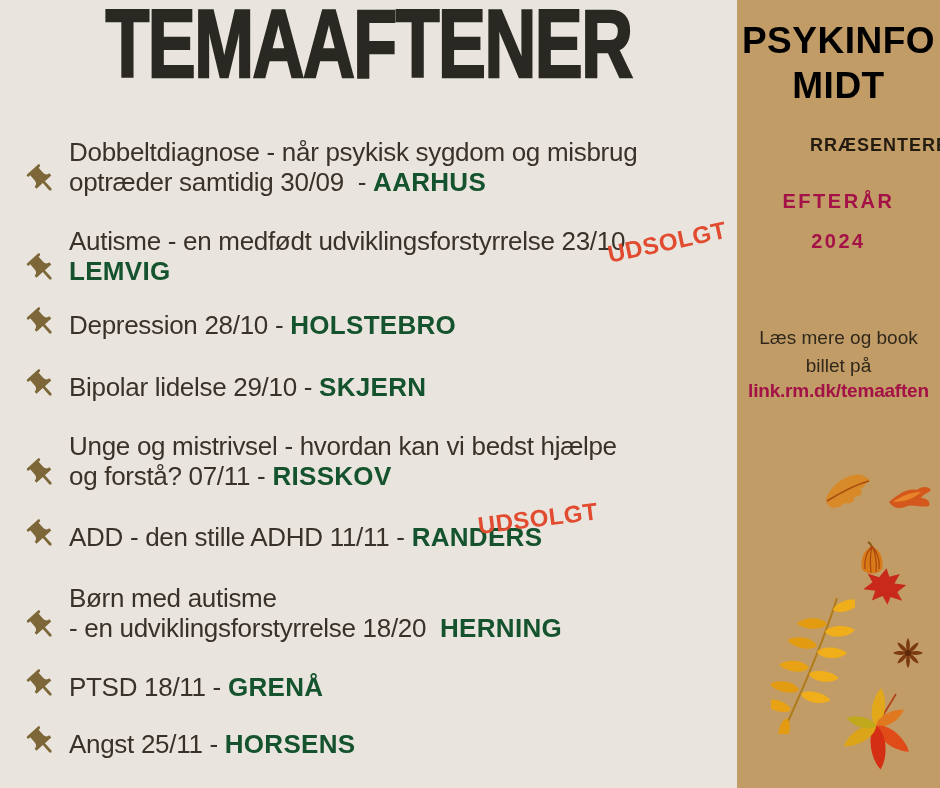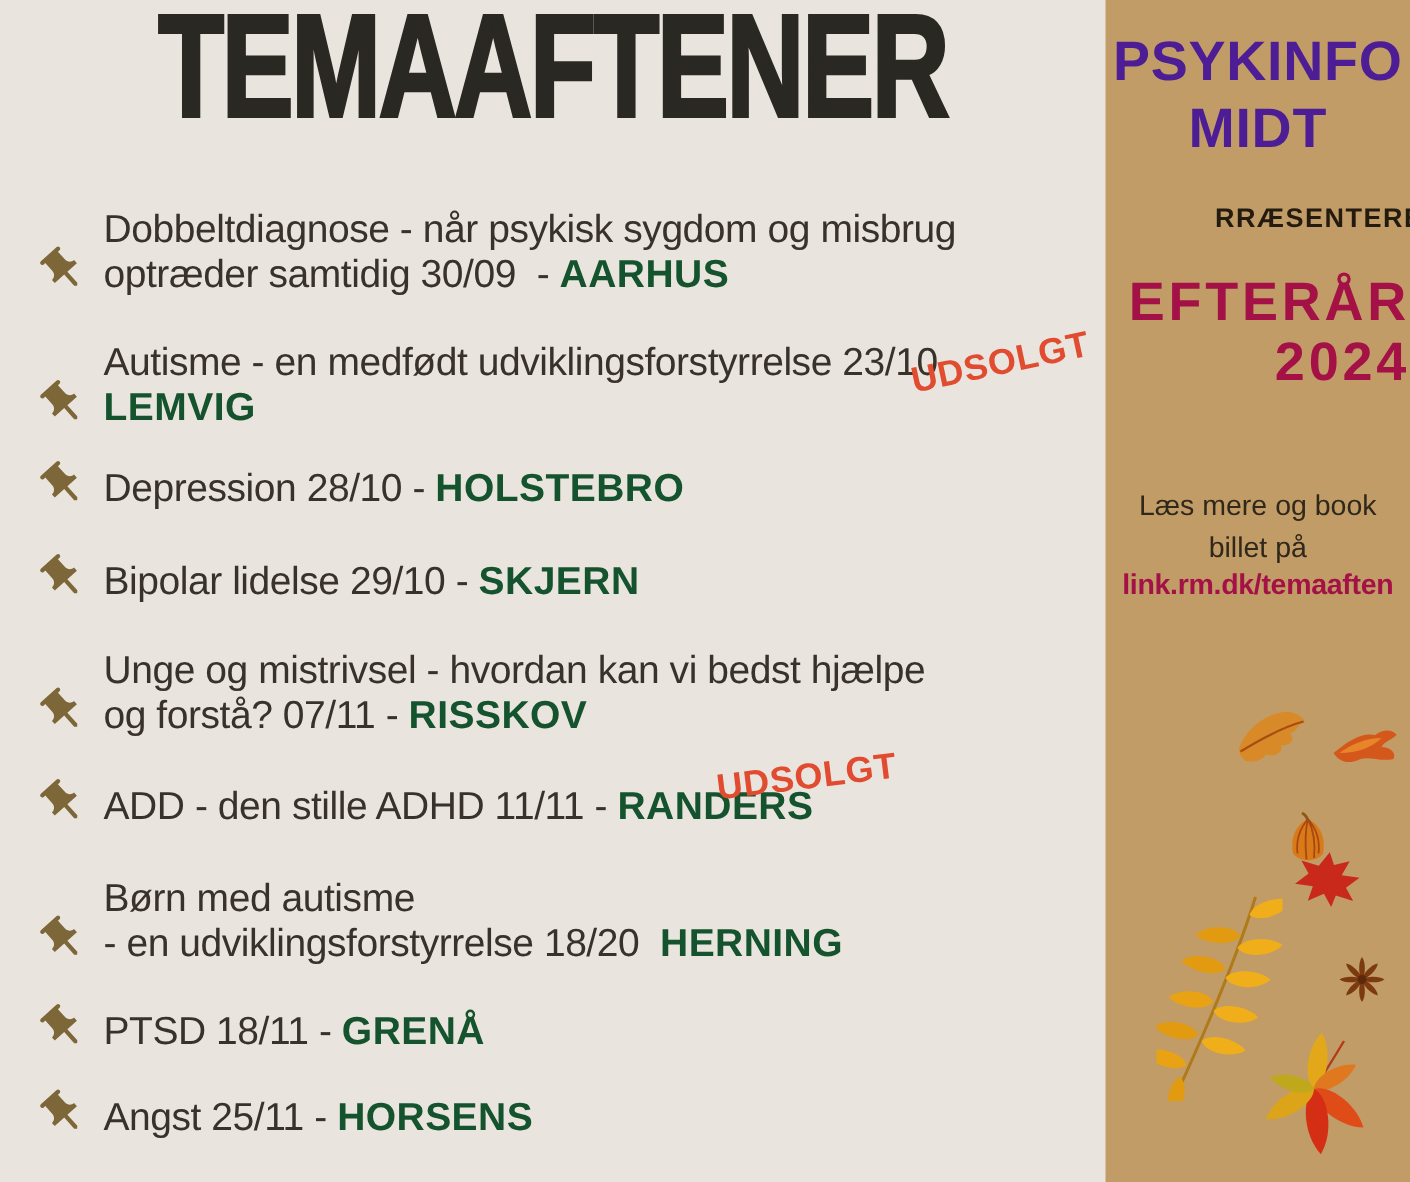--- a/index.html
+++ b/index.html
@@ -29,29 +29,29 @@
   .udsolgt{
     position:absolute;font-size:24px;font-weight:bold;color:#e14b30;
     letter-spacing:0.5px;white-space:nowrap;transform-origin:left center;
   }
   
   .sidebar{
     position:absolute;left:737px;top:0;width:203px;height:788px;background:#c29c66;
   }
   .brand{
     position:absolute;top:18px;left:0;width:100%;text-align:center;
-    font-size:37px;line-height:45px;font-weight:bold;color:#4c1d95;letter-spacing:0.5px;
+    font-size:37px;line-height:45px;font-weight:bold;color:#000000;letter-spacing:0.5px;
   }
   .presents{
     position:absolute;top:135px;left:0;width:100%;text-align:center;
     font-size:18px;font-weight:bold;color:#241b10;letter-spacing:1px;margin-left:48px;
   }
   .season{
-    position:absolute;top:181px;left:0;width:100%;text-align:right;
-    font-size:36px;line-height:40px;font-weight:bold;color:#a31146;letter-spacing:2.5px;
+    position:absolute;top:181px;left:0;width:100%;text-align:center;
+    font-size:20px;line-height:40px;font-weight:bold;color:#a31146;letter-spacing:2.5px;
   }
   .info{
     position:absolute;top:324px;left:0;width:100%;text-align:center;
     font-size:19px;line-height:28px;color:#30281b;
   }
   .link{
     position:absolute;top:380px;left:0;width:100%;text-align:center;
     font-size:19px;font-weight:bold;color:#a31146;letter-spacing:-0.2px;
   }
   .leaf{position:absolute;}

